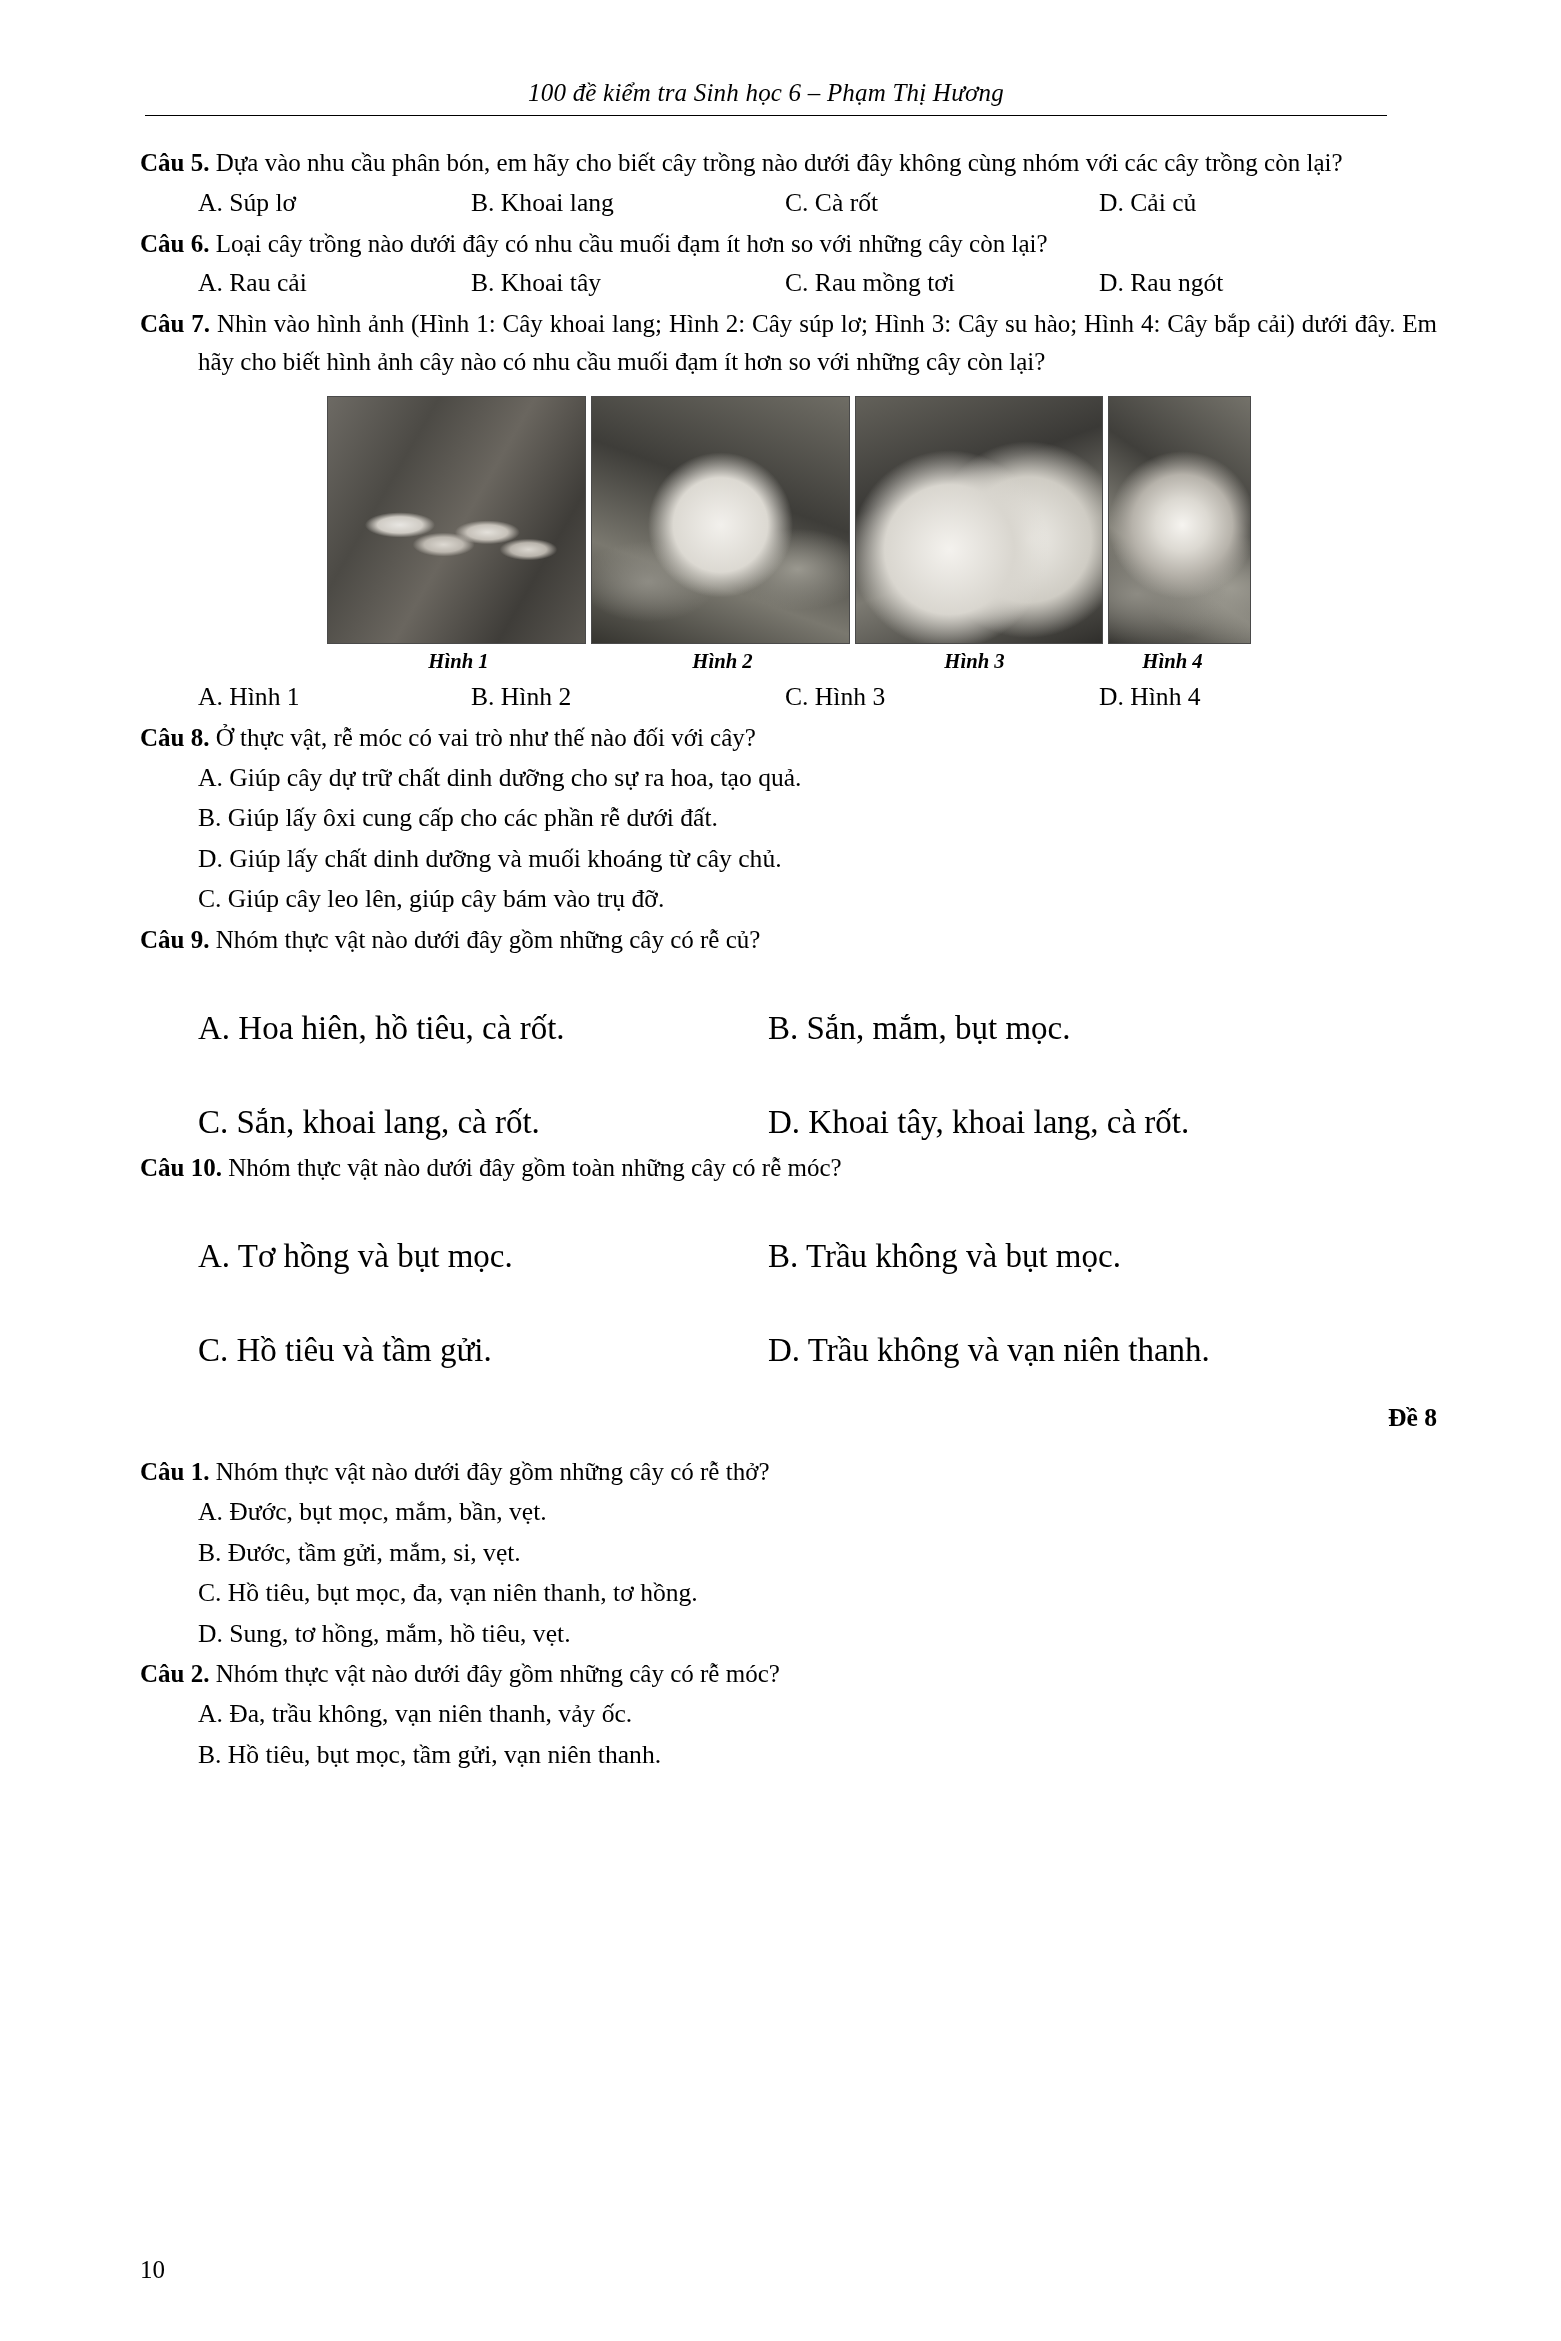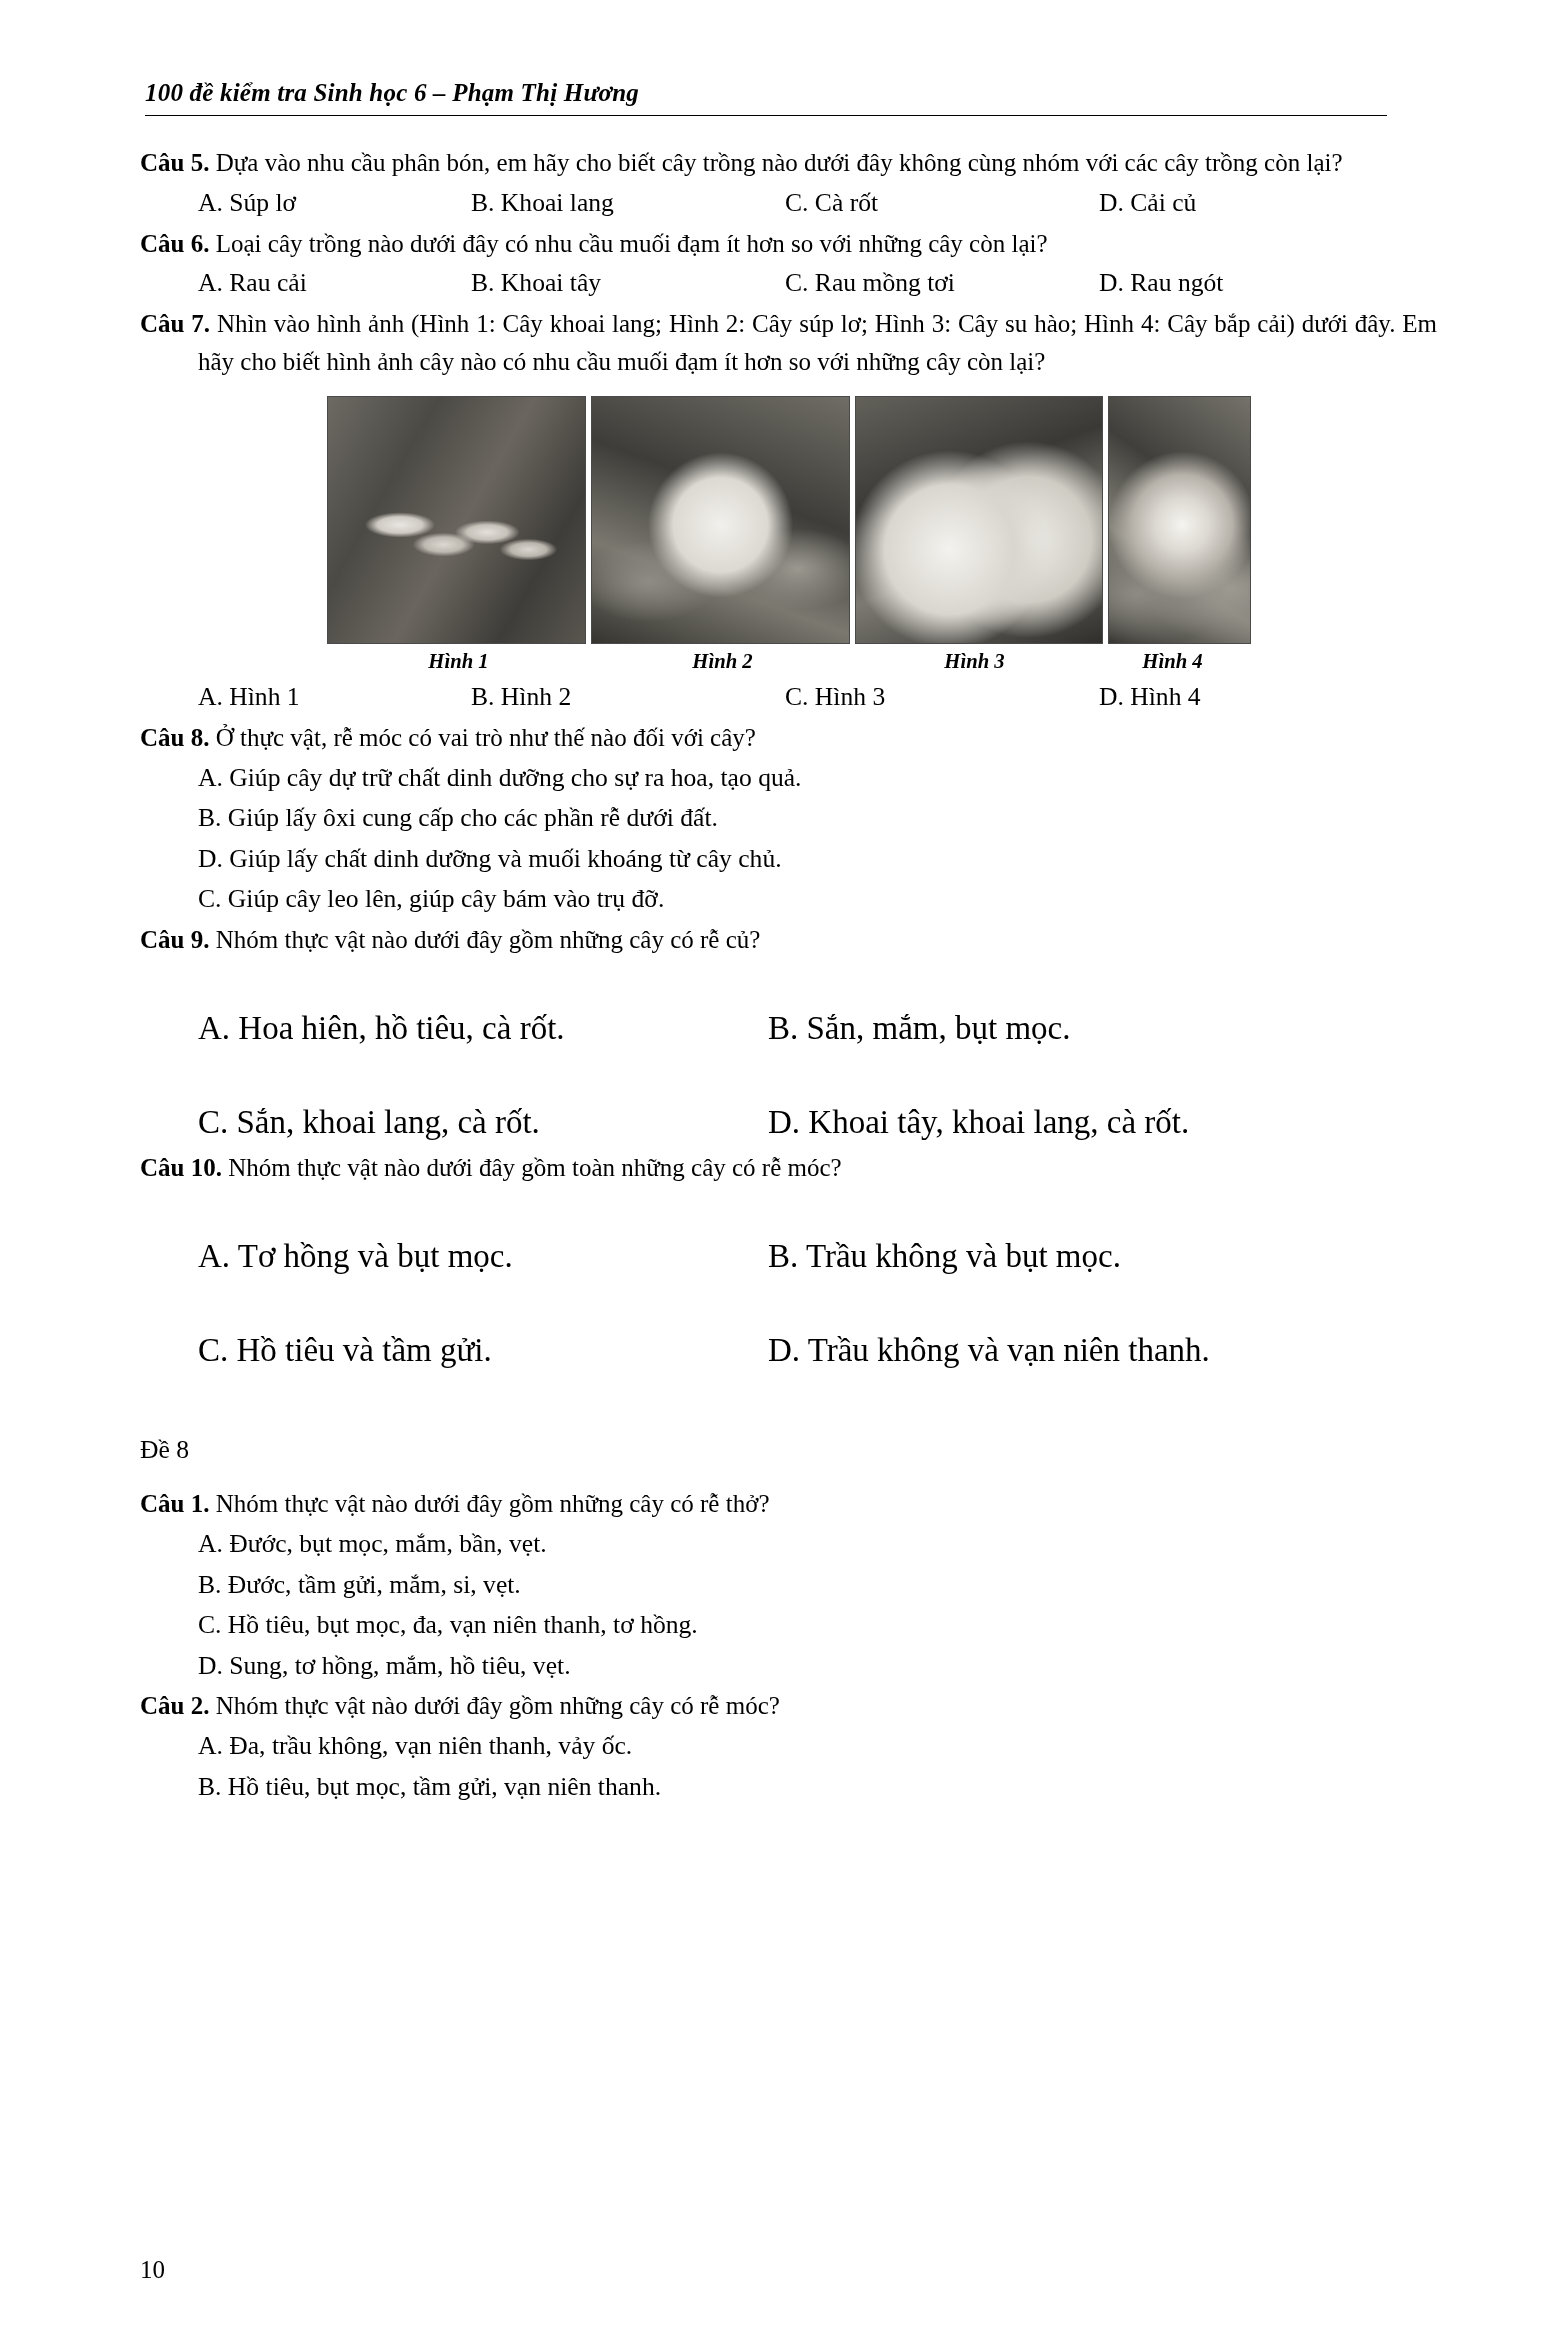--- a/index.html
+++ b/index.html
@@ -15,28 +15,29 @@
   }
   .page {
     position: relative;
     width: 1561px;
     min-height: 2342px;
     box-sizing: border-box;
     padding: 79px 124px 50px 140px;
   }
   .header {
     font-style: italic;
-    font-weight: bold;
+    font-weight: normal;
     font-size: 25px;
     letter-spacing: 0.2px;
     padding-bottom: 8.3px;
     border-bottom: 1.7px solid #000;
     margin-bottom: 28px;
     margin-left: 5px;
     margin-right: 50px;
+    text-align: center;
   }
   .q {
     font-size: 25px;
     line-height: 1.52;
     margin-bottom: 1.7px;
     text-align: justify;
     text-justify: inter-word;
   }
   .q .lbl {
     font-weight: bold;
@@ -146,24 +147,24 @@
   }
   .caption-row .c {
     text-align: center;
   }
   .caption-row .k1 { flex: 0 0 264px; }
   .caption-row .k2 { flex: 0 0 264px; }
   .caption-row .k3 { flex: 0 0 240px; }
   .caption-row .k4 { flex: 1 1 auto; }
 
   .section-title {
-    text-align: left;
-    font-weight: normal;
+    text-align: right;
+    font-weight: bold;
     font-size: 25.6px;
-    margin: 60px 0 20px 0;
+    margin: 28px 0 20px 0;
   }
   .page-number {
     position: absolute;
     left: 140px;
     bottom: 58px;
     font-size: 25px;
   }
 </style>
 </head>
 <body>

